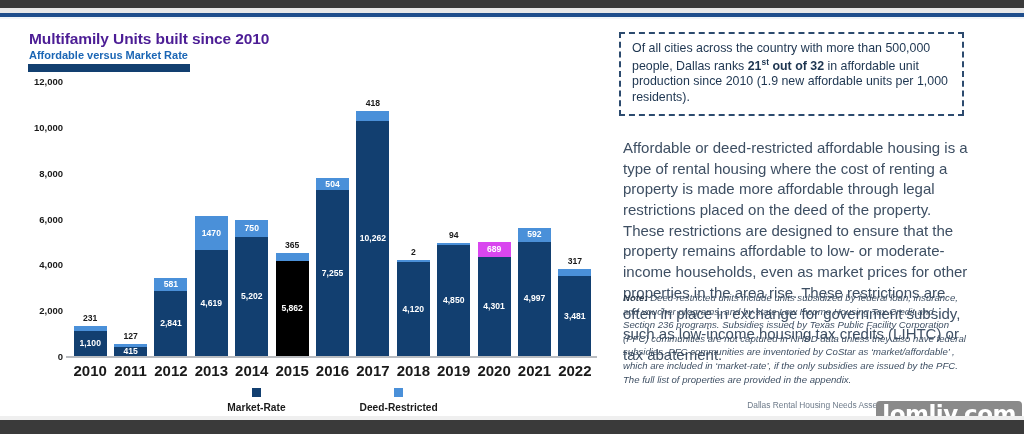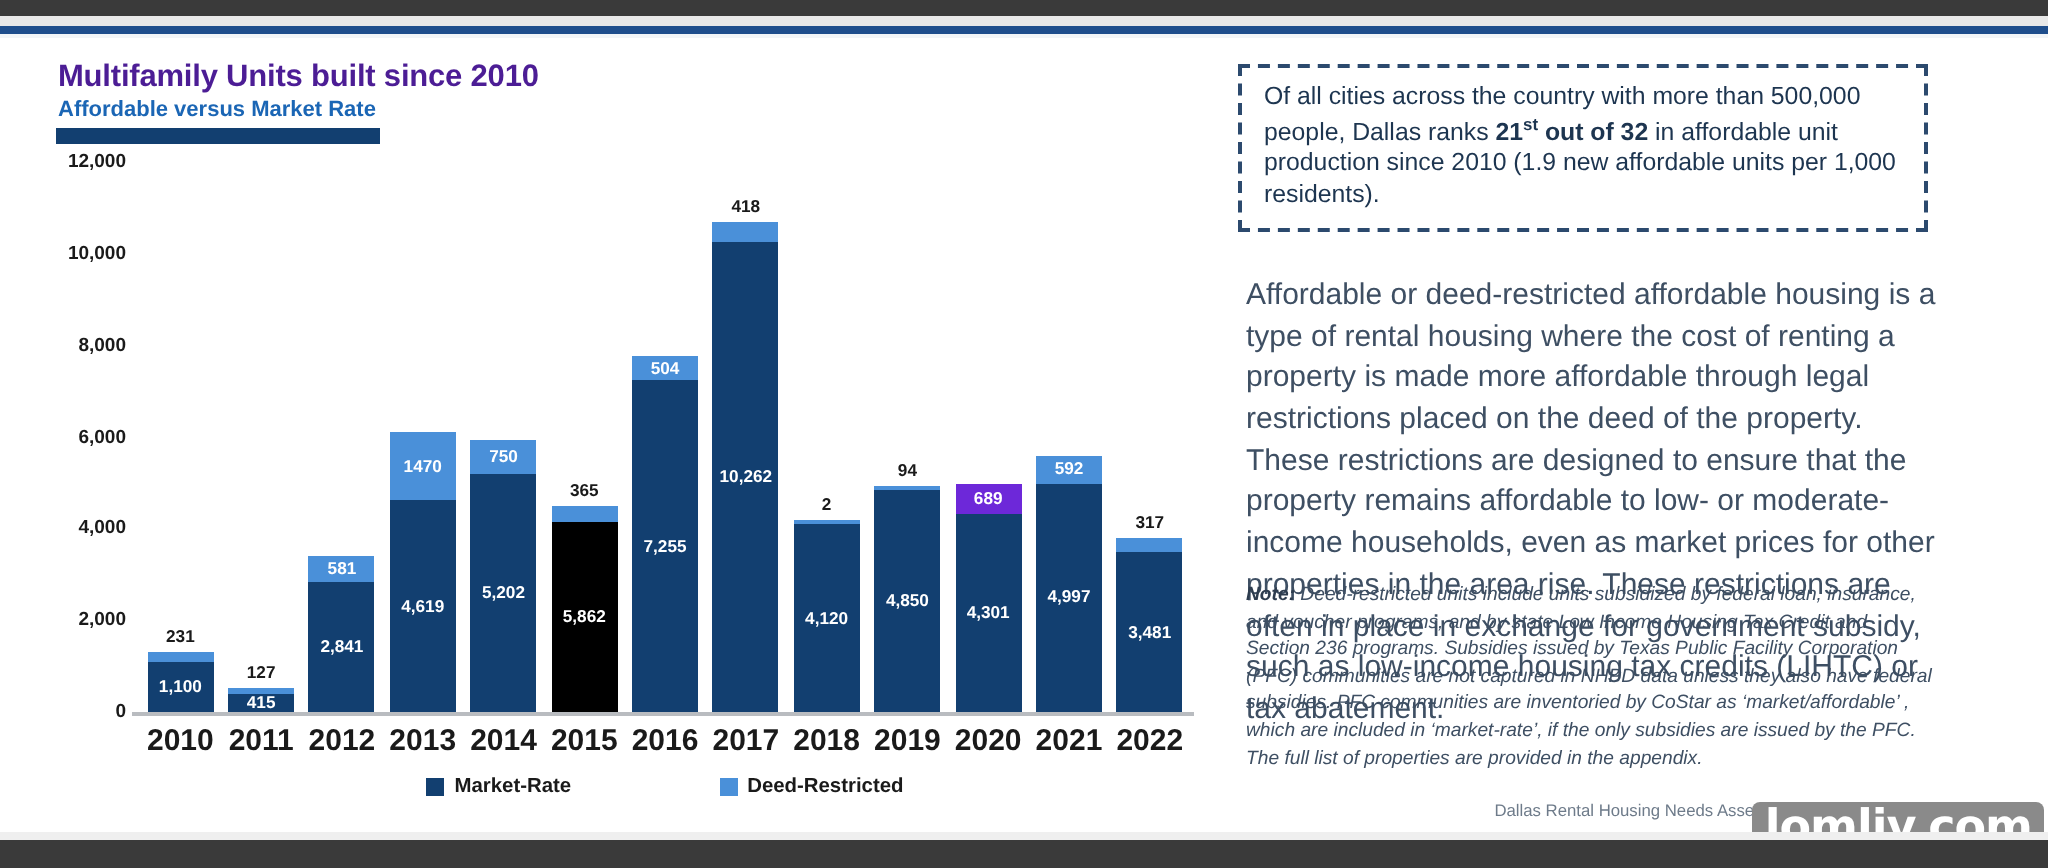--- a/index.html
+++ b/index.html
@@ -35,21 +35,21 @@
   .seg-deed { background: #4a90d9; position: relative; display: flex; align-items: center; justify-content: center; }
   .seg-mkt { background: #123f70; position: relative; display: flex; align-items: center; justify-content: center; }
   .vlabel { font-size: 8.6px; font-weight: bold; color: #ffffff; white-space: nowrap; line-height: 1; }
   .vlabel.outside { position: absolute; color: #1a1a1a; top: -12px; left: 50%; transform: translateX(-50%); }
   .vlabel.mkt-low { position: absolute; bottom: 6px; }
 
   .xlabels { position: absolute; left: 70px; top: 343px; width: 525px; display: flex; }
   .xlabel { flex: 1 1 0; text-align: center; font-size: 15px; font-weight: bold; color: #1a1a1a; }
 
   .legend { position: absolute; left: 70px; top: 369px; width: 525px; display: flex; justify-content: center; gap: 74px; }
-  .legend-item { display: flex; align-items: center; gap: 5px; }
+  .legend-item { display: flex; align-items: center; gap: 5px; flex-direction: column; }
   .swatch { width: 9px; height: 9px; display: inline-block; }
   .legend-label { font-size: 10.2px; font-weight: bold; color: #1a1a1a; }
 
   .source { position: absolute; left: 38px; top: 398px; font-size: 8.6px; color: #2f4d73; font-style: italic; }
   .source b { font-style: italic; }
 
   
   .text-panel { position: absolute; left: 612px; top: 19px; width: 400px; height: 396px; }
   .callout { position: absolute; left: 7px; top: 13px; width: 345px; padding: 7px 10px 8px 11px;
              border: 2px dashed #2c4a6e; font-size: 12.4px; line-height: 1.26; color: #1d3550; }
@@ -188,21 +188,21 @@
             <div class="seg-deed" style="height: 2.15417px; background: rgb(74, 144, 217);">
               <span class="vlabel outside">94</span>
             </div>
             <div class="seg-mkt" style="height: 111.146px; background: rgb(18, 63, 112);">
               <span class="vlabel">4,850</span>
             </div>
           </div>
         </div>
         <div class="barcol">
           <div class="barstack">
-            <div class="seg-deed" style="height: 15.7896px; background: #6d28d9;">
+            <div class="seg-deed" style="height: 15.7896px; background: #d946ef;">
               <span class="vlabel">689</span>
             </div>
             <div class="seg-mkt" style="height: 98.5646px; background: rgb(18, 63, 112);">
               <span class="vlabel">4,301</span>
             </div>
           </div>
         </div>
         <div class="barcol">
           <div class="barstack">
             <div class="seg-deed" style="height: 13.5667px; background: rgb(74, 144, 217);">

